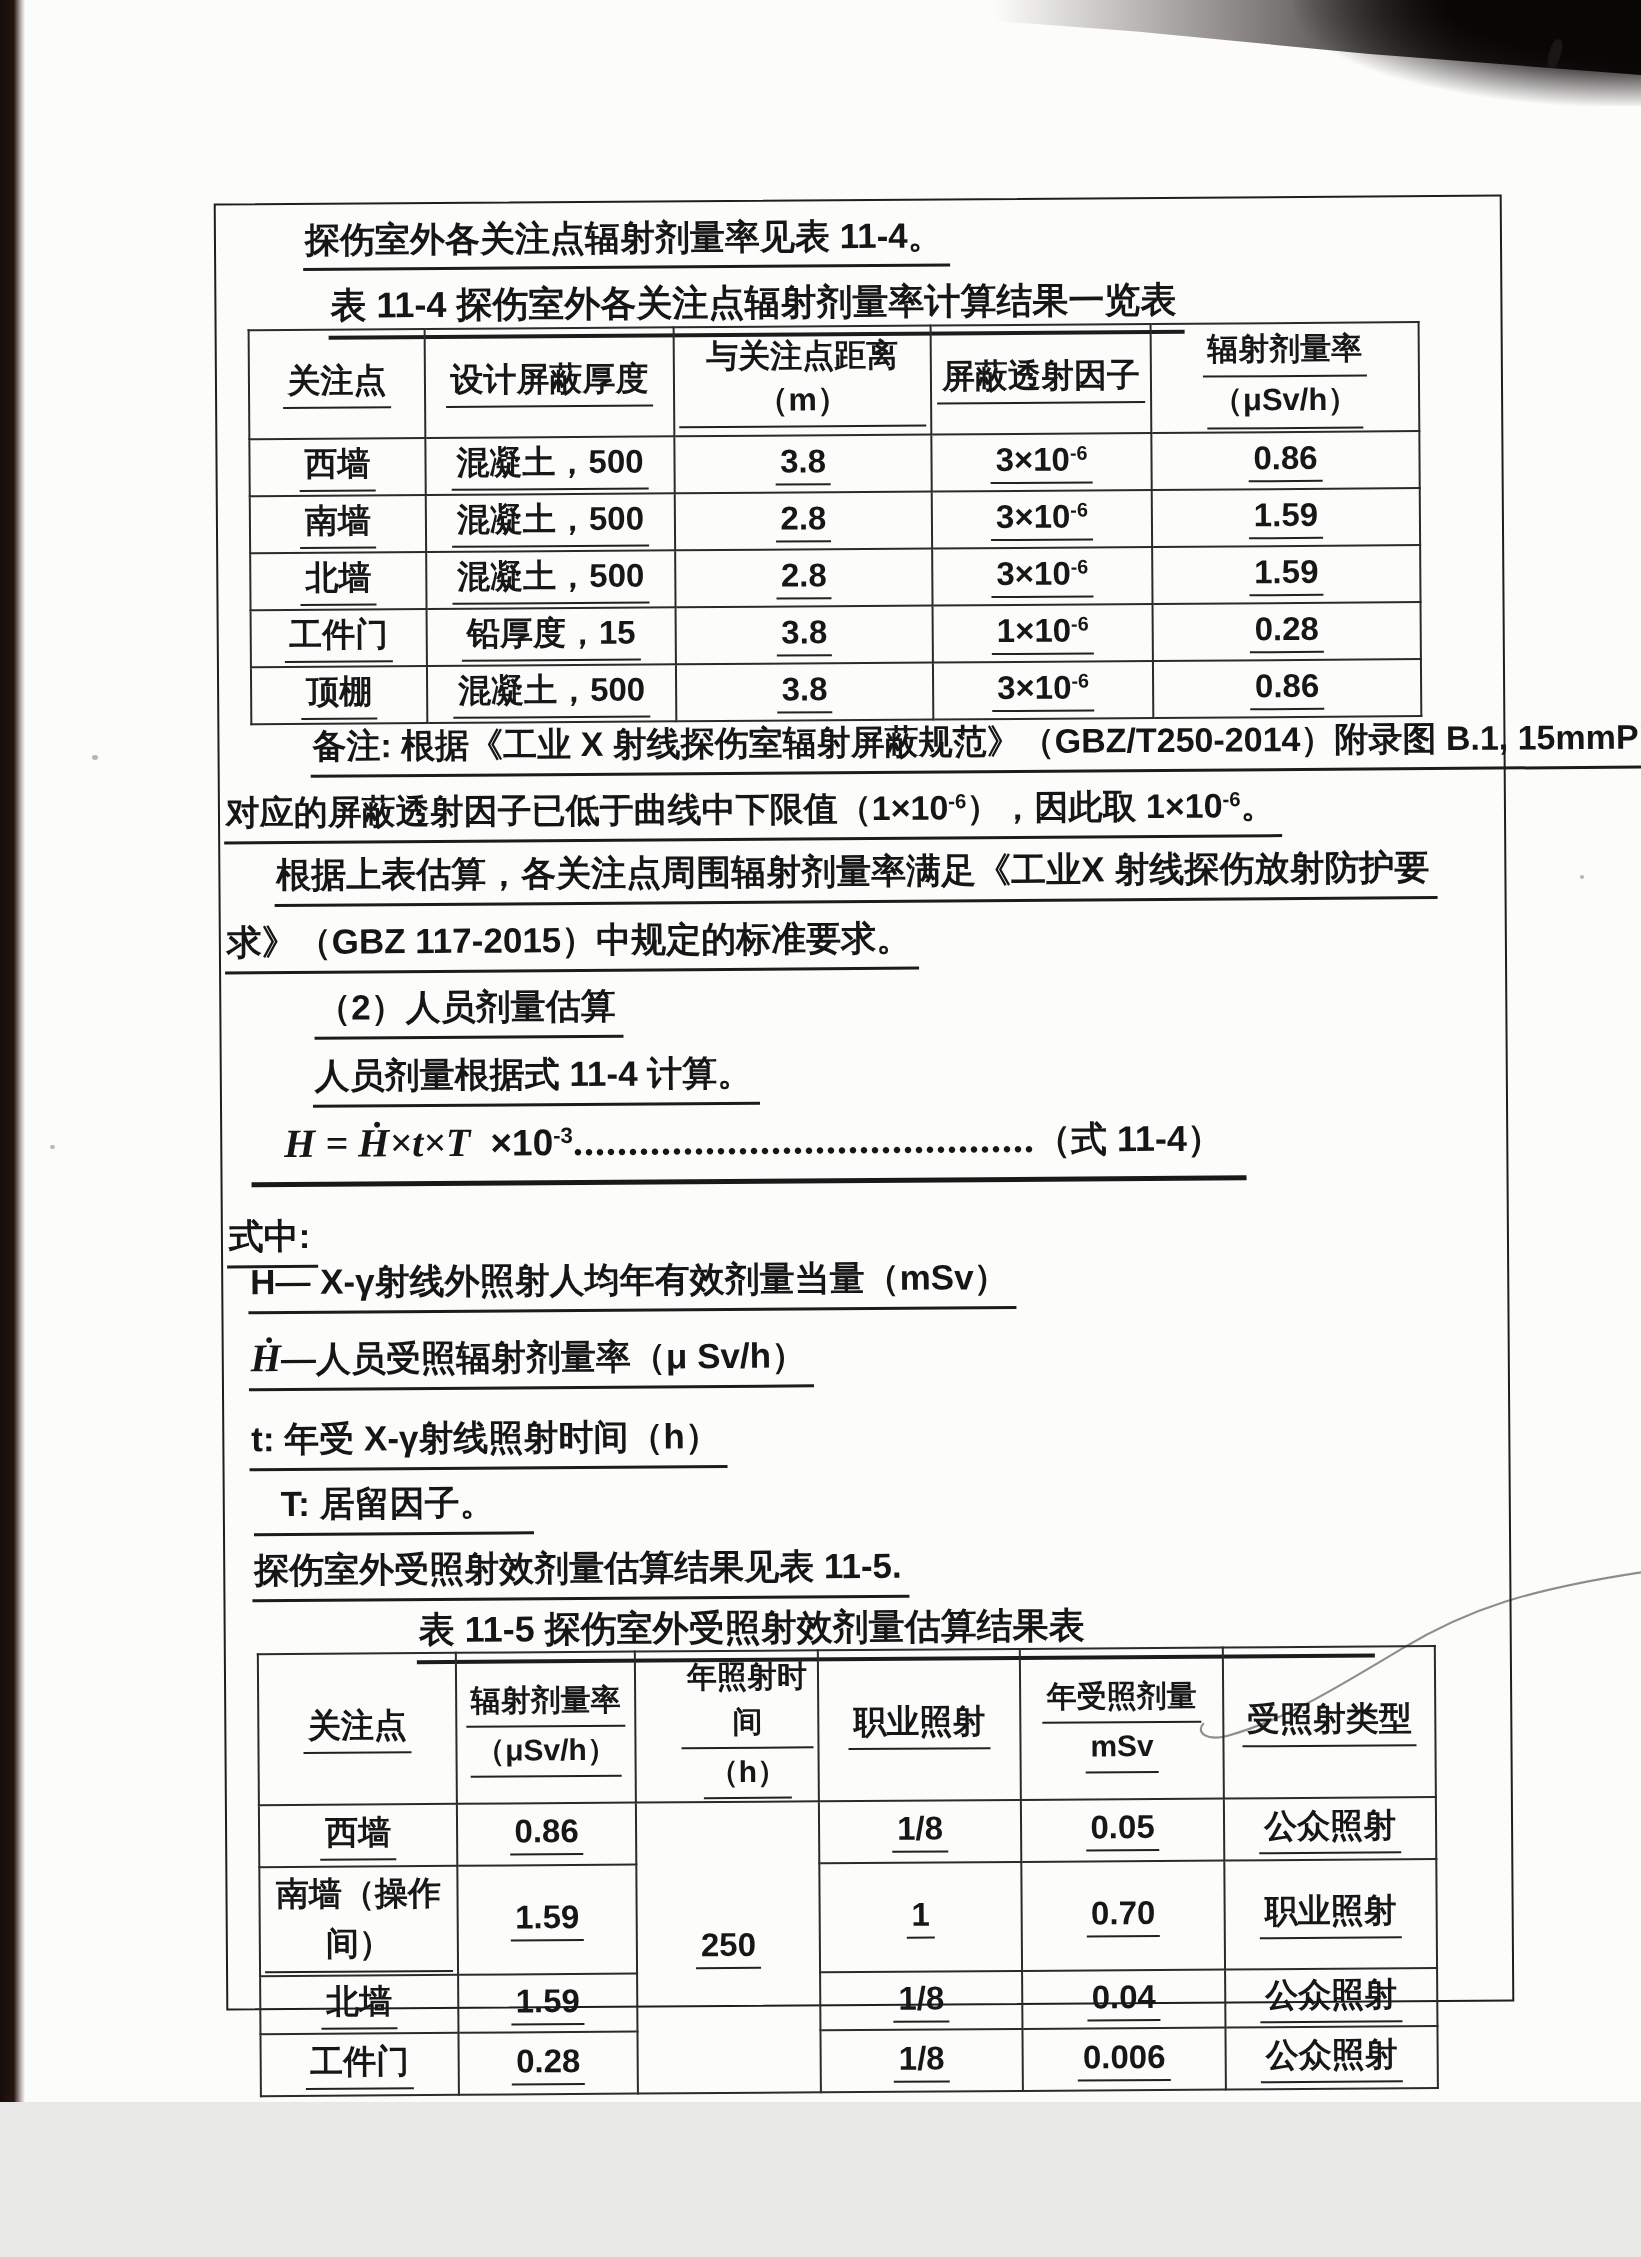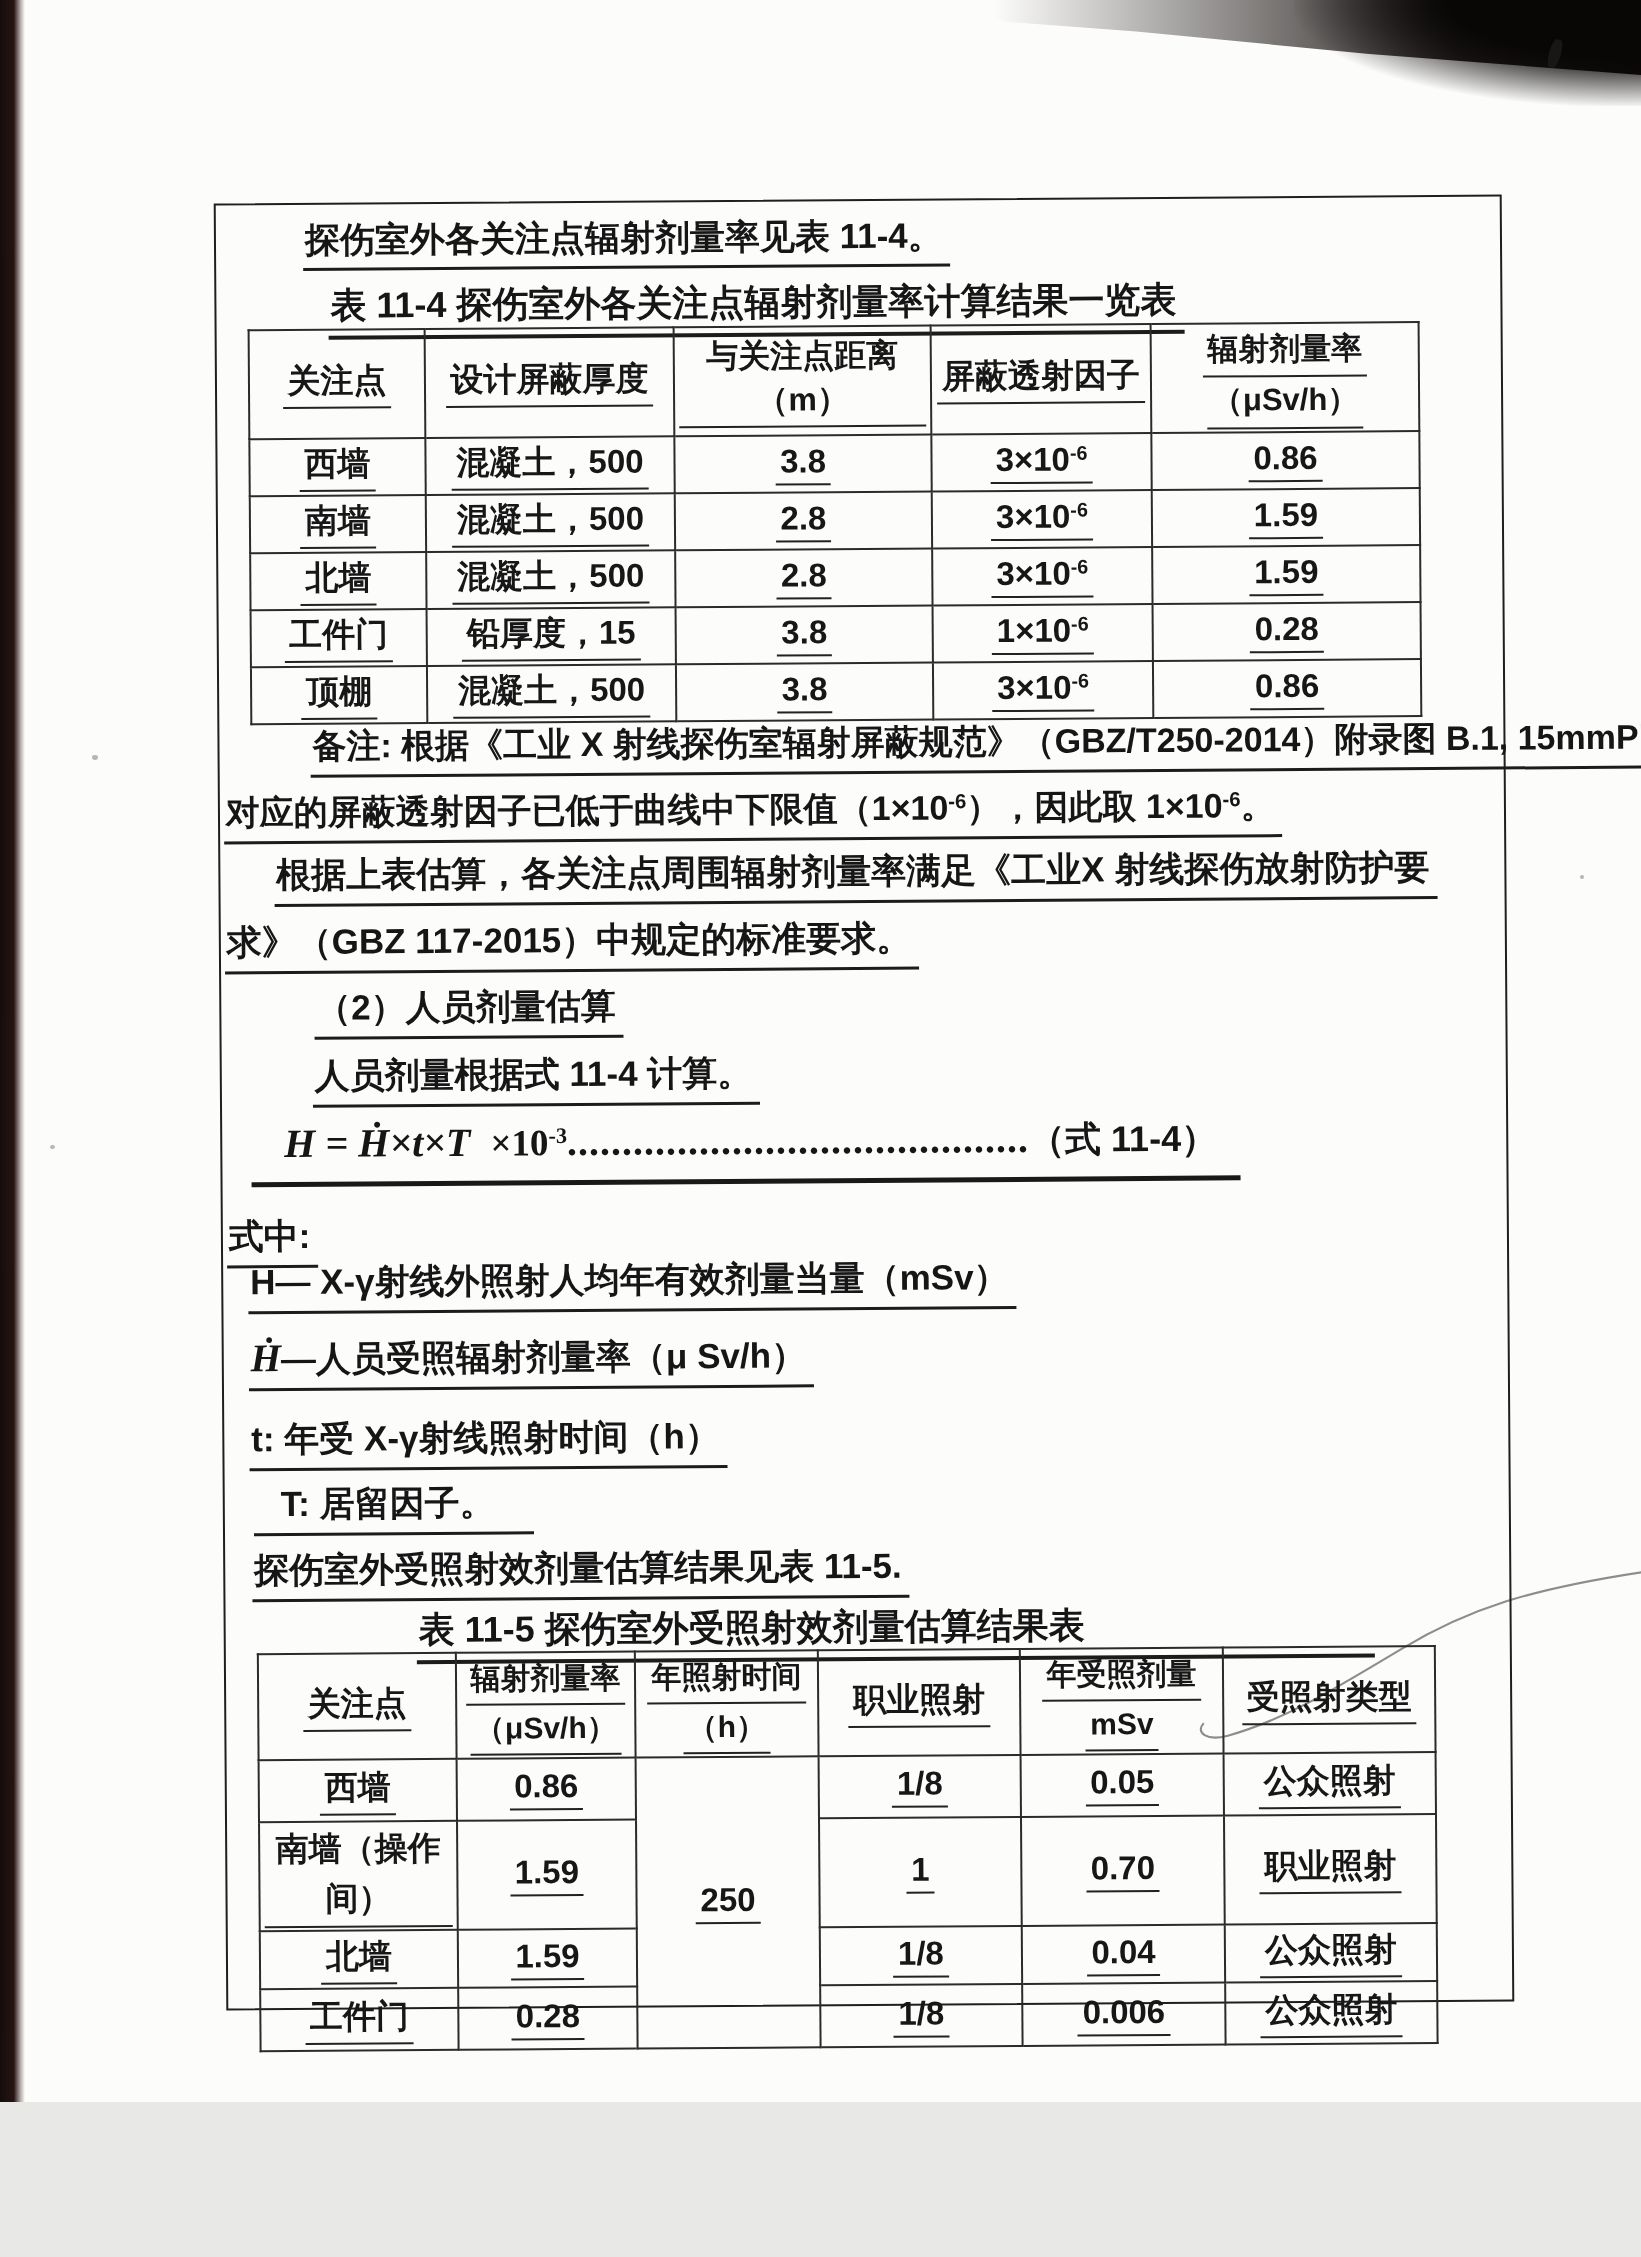--- a/index.html
+++ b/index.html
@@ -173,21 +173,21 @@
     </div>
 
     <div class="blk" style="left:93px;top:780px;">
       <span class="u">（2）人员剂量估算</span>
     </div>
     <div class="blk" style="left:91px;top:848px;">
       <span class="u">人员剂量根据式 11-4 计算。</span>
     </div>
 
     <div class="blk formula" style="left:29px;top:915px;">
-      <span class="formula-wrap"><span class="mi">H = Ḣ×t×T</span>&nbsp;&nbsp;<span style="font-family:Liberation Serif, serif;font-size:37px;"><span>×10</span><sup class="e">-3</sup></span><span class="dots">..........................................</span><span style="font-family:'Liberation Sans',sans-serif;font-size:36px;">（式 11-4）</span></span>
+      <span class="formula-wrap"><span class="mi">H = Ḣ×t×T</span>&nbsp;&nbsp;<span style="font-family:Liberation Sans, sans-serif;font-size:37px;"><span>×10</span><sup class="e">-3</sup></span><span class="dots">..........................................</span><span style="font-family:'Liberation Sans',sans-serif;font-size:36px;">（式 11-4）</span></span>
     </div>
 
     <div class="blk" style="left:3.9px;top:1008px;">
       <span class="u">式中:</span>
     </div>
 
     <div class="blk" style="left:25px;top:1054px;">
       <span class="u">H— X-γ射线外照射人均年有效剂量当量（mSv）</span>
     </div>
     <div class="blk" style="left:25px;top:1130px;">
@@ -217,21 +217,21 @@
           <col style="width:203px">
           <col style="width:212px">
         </colgroup>
       <tbody>
           <tr style="height:89px;">
         <td><span class="u3">关注点</span></td>
         <td style="font-size:30px;">
           <span class="hl"><span class="u3">辐射剂量率</span></span>
           <span class="hl"><span class="u3">（μSv/h）</span></span>
         </td>
-        <td style="font-size:30px;">
+        <td style="font-size:30px;padding-left:45px;">
           <span class="hl"><span class="u3">年照射时间</span></span>
           <span class="hl"><span class="u3">（h）</span></span>
         </td>
         <td><span class="u3">职业照射</span></td>
         <td style="font-size:30px;">
           <span class="hl"><span class="u3">年受照剂量</span></span>
           <span class="hl"><span class="u3">mSv</span></span>
         </td>
         <td><span class="u3">受照射类型</span></td>
       </tr>

